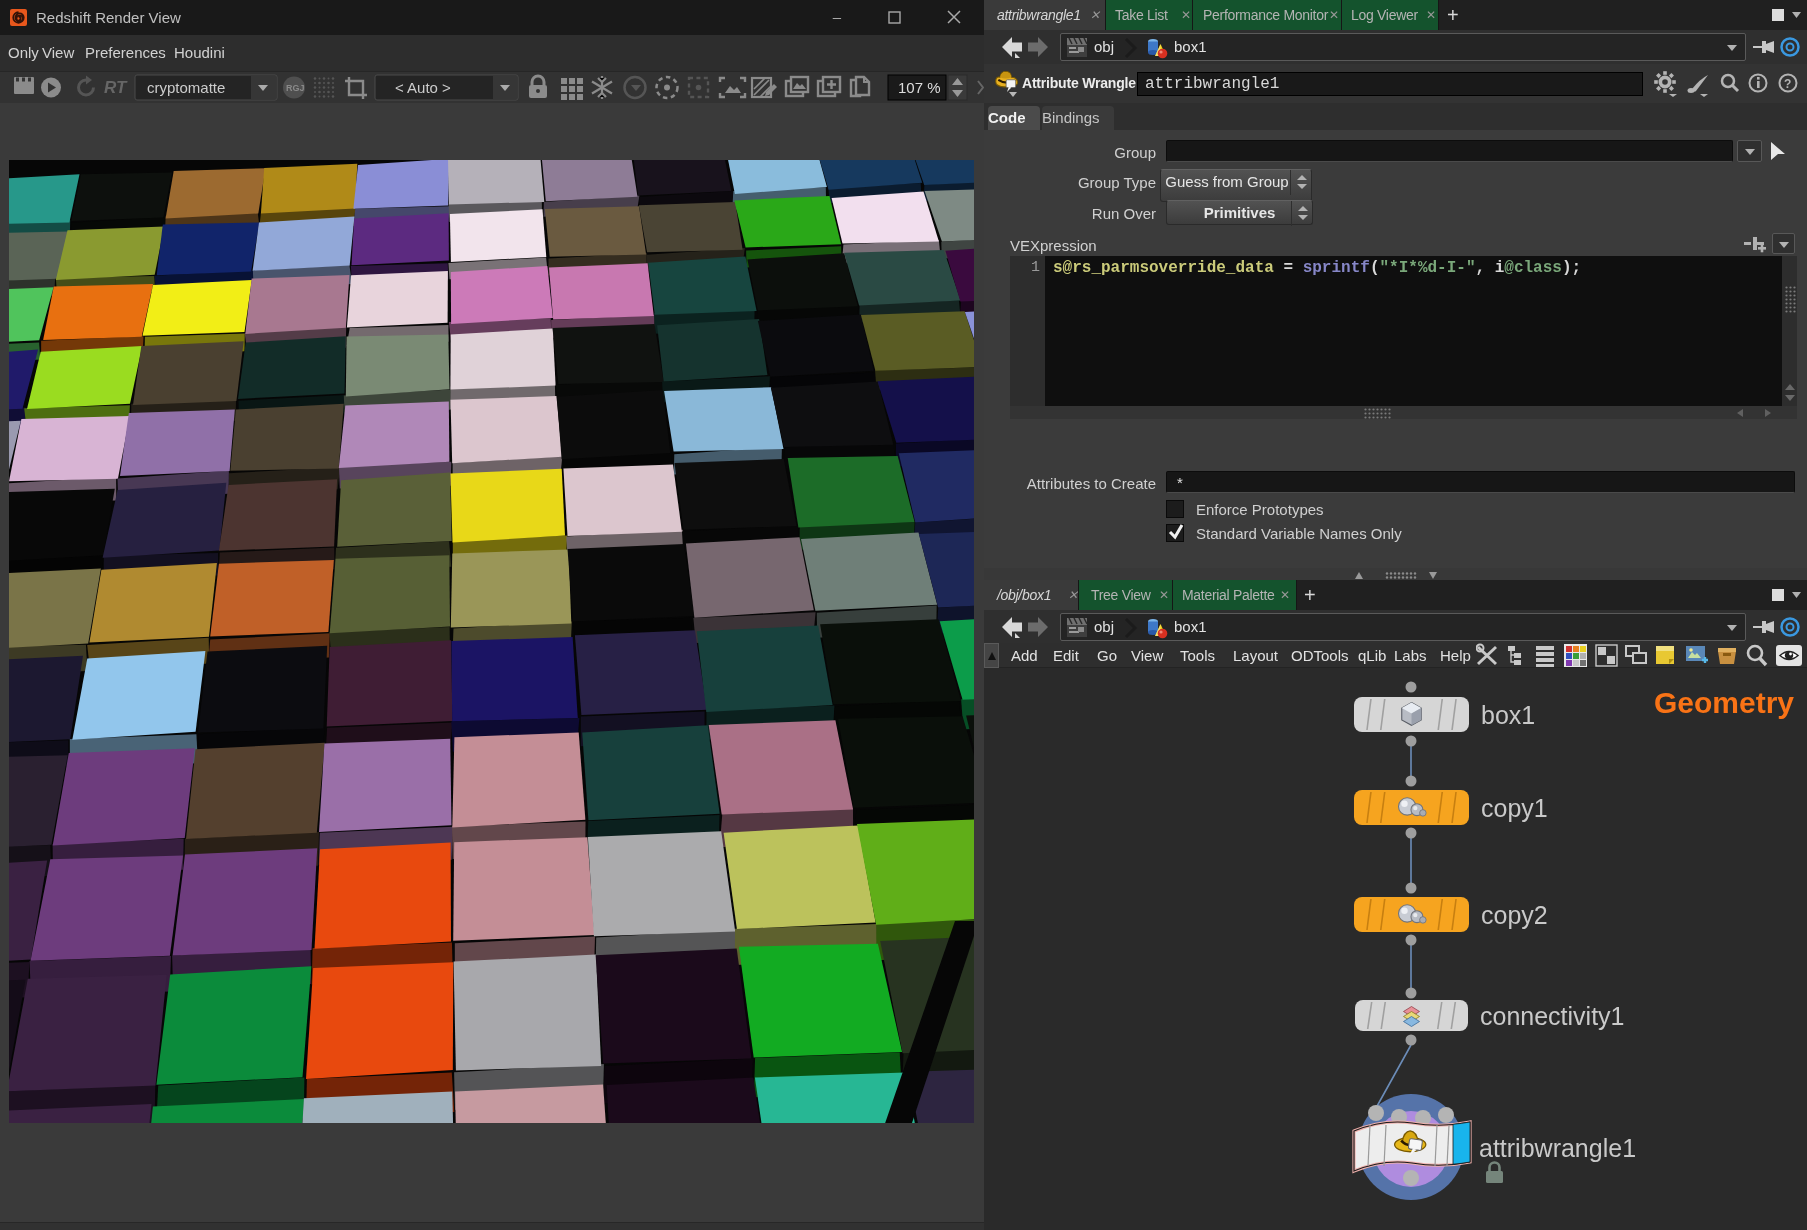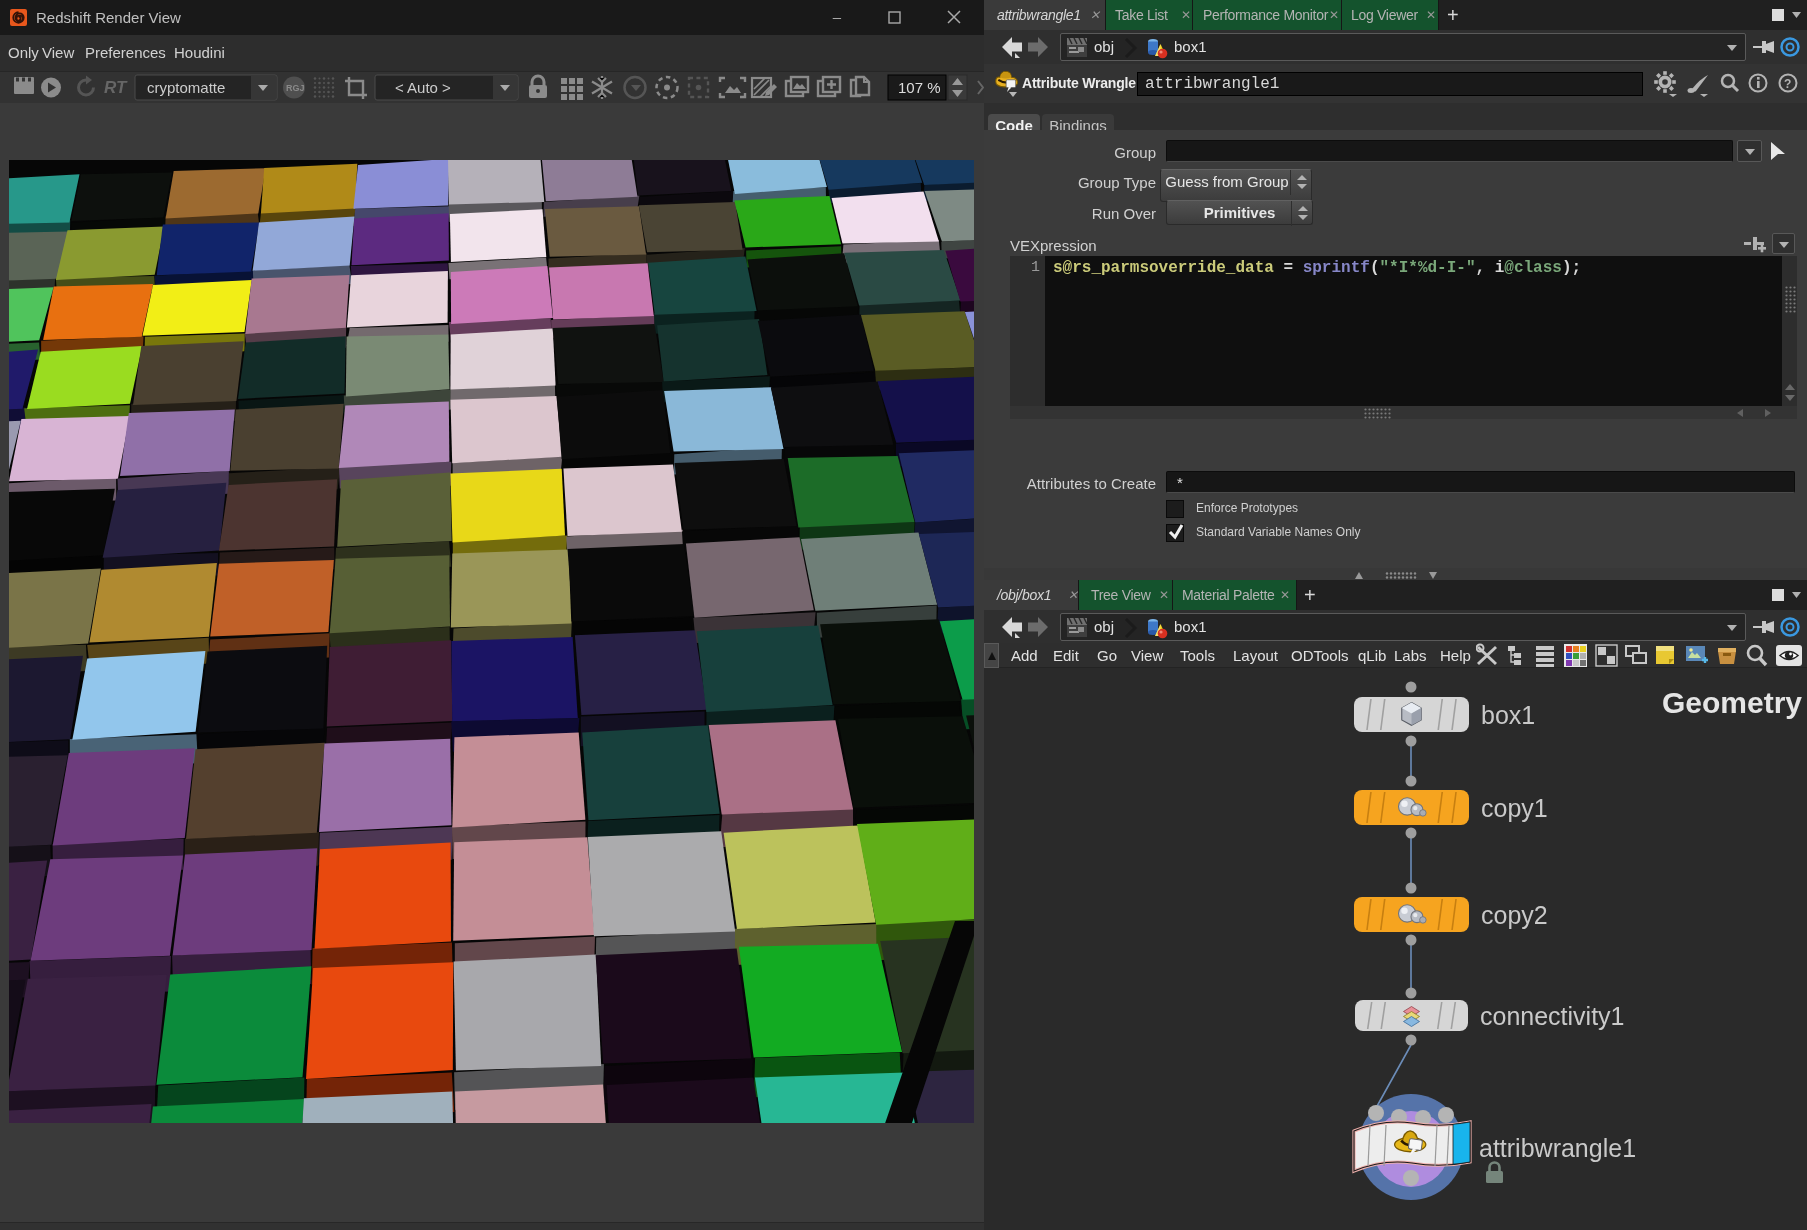--- a/index.html
+++ b/index.html
@@ -19,43 +19,43 @@
 .rtab.active{background:#3a3a3a;color:#d6d6d6;font-style:italic}
 .plus{position:absolute;color:#d8d8d8;font-size:20px;line-height:30px}
 .rnav{position:absolute;left:0;width:823px;height:34px;background:#2f2f2f}
 .pathfield{position:absolute;left:76px;top:3px;width:686px;height:28px;background:#242424;border:1px solid #5a5a5a;border-radius:2px}
 .crumbtext{position:absolute;font-size:15px;color:#e2e2e2;top:0;line-height:26px}
 #awrow{left:0;top:64px;width:823px;height:39px;background:#333333}
 #awrow .ttl{position:absolute;left:38px;top:0;line-height:39px;font-size:14px;font-weight:bold;color:#ececec;letter-spacing:-0.2px}
 #namefield{position:absolute;left:153px;top:8px;width:506px;height:24px;background:#191919;border:1px solid #000;
   font-family:"Liberation Mono",monospace;font-size:16px;color:#d8d8d8;line-height:22px;padding-left:7px}
 #codetabs{left:0;top:103px;width:823px;height:27px;background:#2e2e2e}
-.ctab{position:absolute;top:11px;height:24px;line-height:24px;font-size:15px;text-align:center;border-radius:4px 4px 0 0}
+.ctab{position:absolute;top:3px;height:24px;line-height:24px;font-size:15px;border-radius:4px 4px 0 0}
 #params{left:0;top:130px;width:823px;height:438px;background:#3b3b3b}
 .plabel{position:absolute;font-size:15px;color:#d0d0d0;text-align:right}
 .pfield{position:absolute;background:#161616;border:1px solid #0c0c0c;border-bottom-color:#4a4a4a;border-radius:2px;
   font-size:15px;color:#e0e0e0}
 .combobtn{position:absolute;background:linear-gradient(#525252,#3c3c3c);border:1px solid #2a2a2a;border-top-color:#616161;
   border-radius:3px;font-size:15px;color:#e6e6e6;text-align:center}
 .spin{position:absolute;width:21px;border-left:1px solid #2e2e2e}
 .ddbtn{position:absolute;background:#2f2f2f;border:1px solid #585858;border-radius:2px}
 .cbox{position:absolute;width:18px;height:18px;background:#1c1c1c;border:1px solid #0a0a0a}
-.cblabel{position:absolute;font-size:12px;color:#d0d0d0}
+.cblabel{position:absolute;font-size:15px;color:#d0d0d0}
 #editor{position:absolute;left:26px;top:126px;width:787px;height:150px}
 #gutter{position:absolute;left:0;top:0;width:35px;height:150px;background:#2d2d2d;color:#999;
   font-family:"Liberation Mono",monospace;font-size:15px;text-align:right}
 #codearea{position:absolute;left:35px;top:0;width:737px;height:150px;background:#0f0f0f;
   font-family:"Liberation Mono",monospace;font-size:16px;font-weight:bold;white-space:pre}
 #vscroll{position:absolute;left:772px;top:0;width:15px;height:150px;background:#2d2d2d}
 #hscroll{position:absolute;left:0px;top:150px;width:787px;height:13px;background:#333}
 #statusbar{position:absolute;left:26px;top:293px;width:786px;height:24px;border:1px solid #9f9f9f;background:#2f2f2f}
 #netmenu{left:0;top:643px;width:823px;height:25px;background:#2e2e2e;border-bottom:1px solid #232323}
 #netmenu .mi{display:inline-block;font-size:15px;color:#e2e2e2;line-height:25px;vertical-align:top}
 #network{left:0;top:668px;width:823px;height:562px;background:#2a2a2a}
-#geolabel{position:absolute;right:5px;top:18px;font-size:30px;font-weight:bold;color:#e5e5e5}
+#geolabel{position:absolute;right:13px;top:18px;font-size:30px;font-weight:bold;color:#f97316}
 .nlabel{position:absolute;font-size:25px;color:#c9c9c9}
 </style></head><body>
 <div id="titlebar" class="abs">
     <svg class="abs" style="left:10px;top:9px" width="17" height="17" viewBox="0 0 17 17">
       <rect width="17" height="17" rx="2" fill="#e8571c"></rect>
       <path d="M8.5 3.2 a5.3 5.3 0 1 0 5.3 5.3 a4.2 4.2 0 1 0 -4.2 4.2 a3.1 3.1 0 1 0 -3.1 -3.1 a2 2 0 1 0 2 -2" stroke="#321208" stroke-width="1.7" fill="none"></path>
     </svg>
     <div class="t">Redshift Render View</div>
     <div class="winbtn" style="left:828px">–</div>
     <svg class="abs" style="left:888px;top:11px" width="13" height="13">

